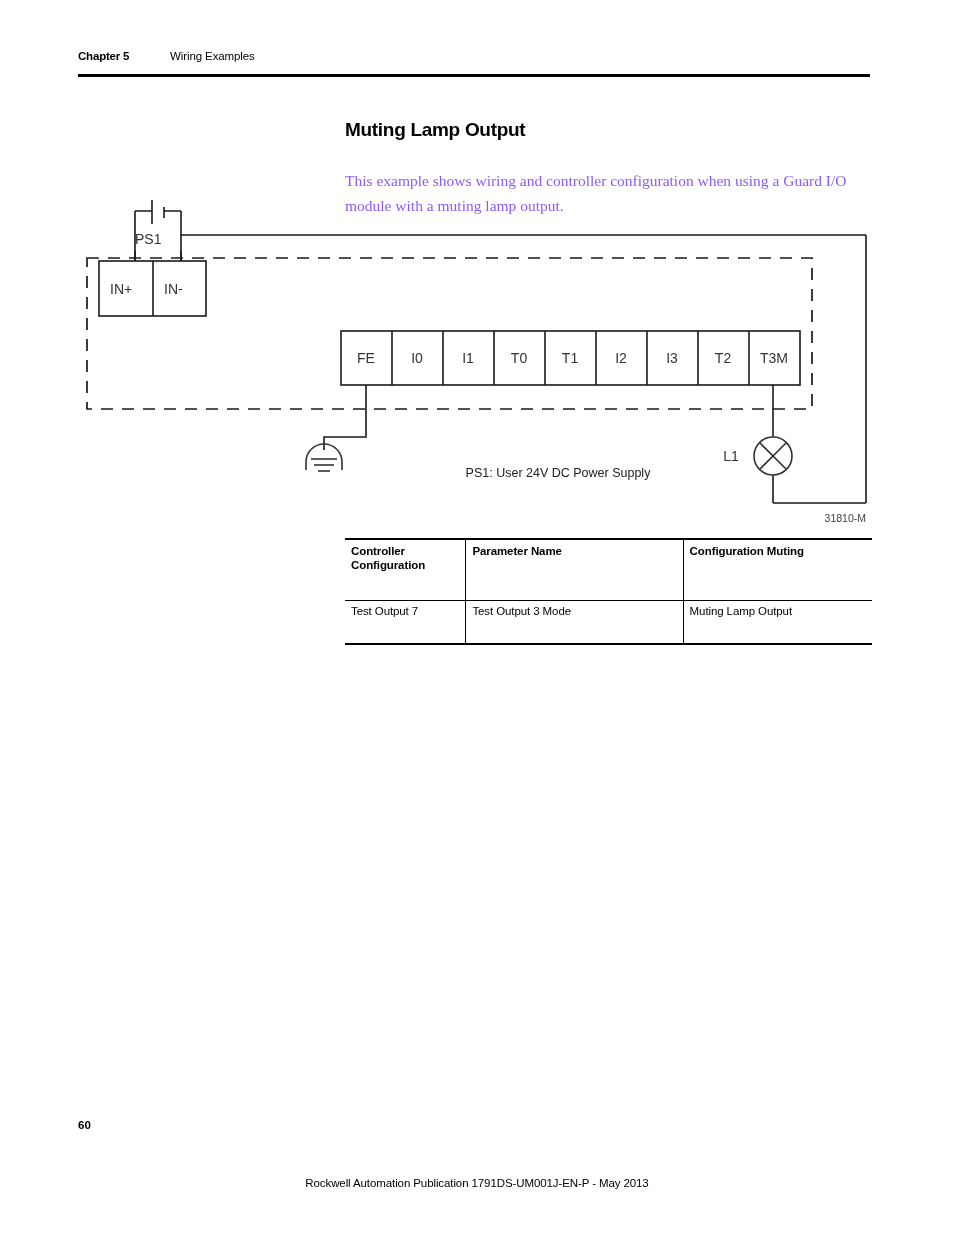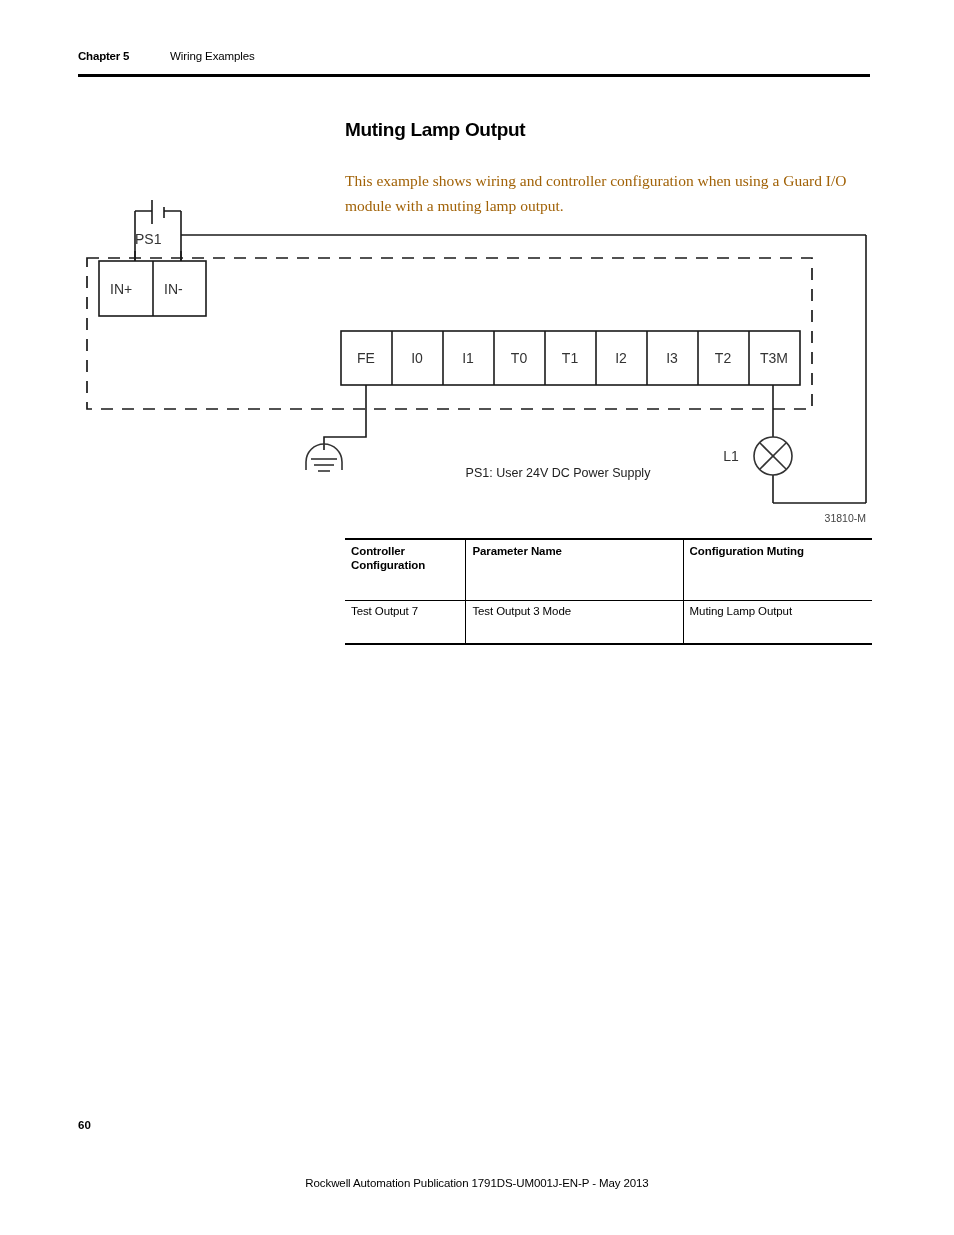--- a/index.html
+++ b/index.html
@@ -60,21 +60,21 @@
     letter-spacing: -0.3px;
   }
   #intro-paragraph {
     position: absolute;
     left: 345px;
     top: 152px;
     width: 527px;
     font-family: "Liberation Serif", serif;
     font-size: 15.5px;
     line-height: 25px;
-    color: #a16207;
+    color: #8b5cf6;
   }
 
   
   #diagram {
     position: absolute;
     left: 0;
     top: 0;
     width: 954px;
     height: 1206px;
   }

